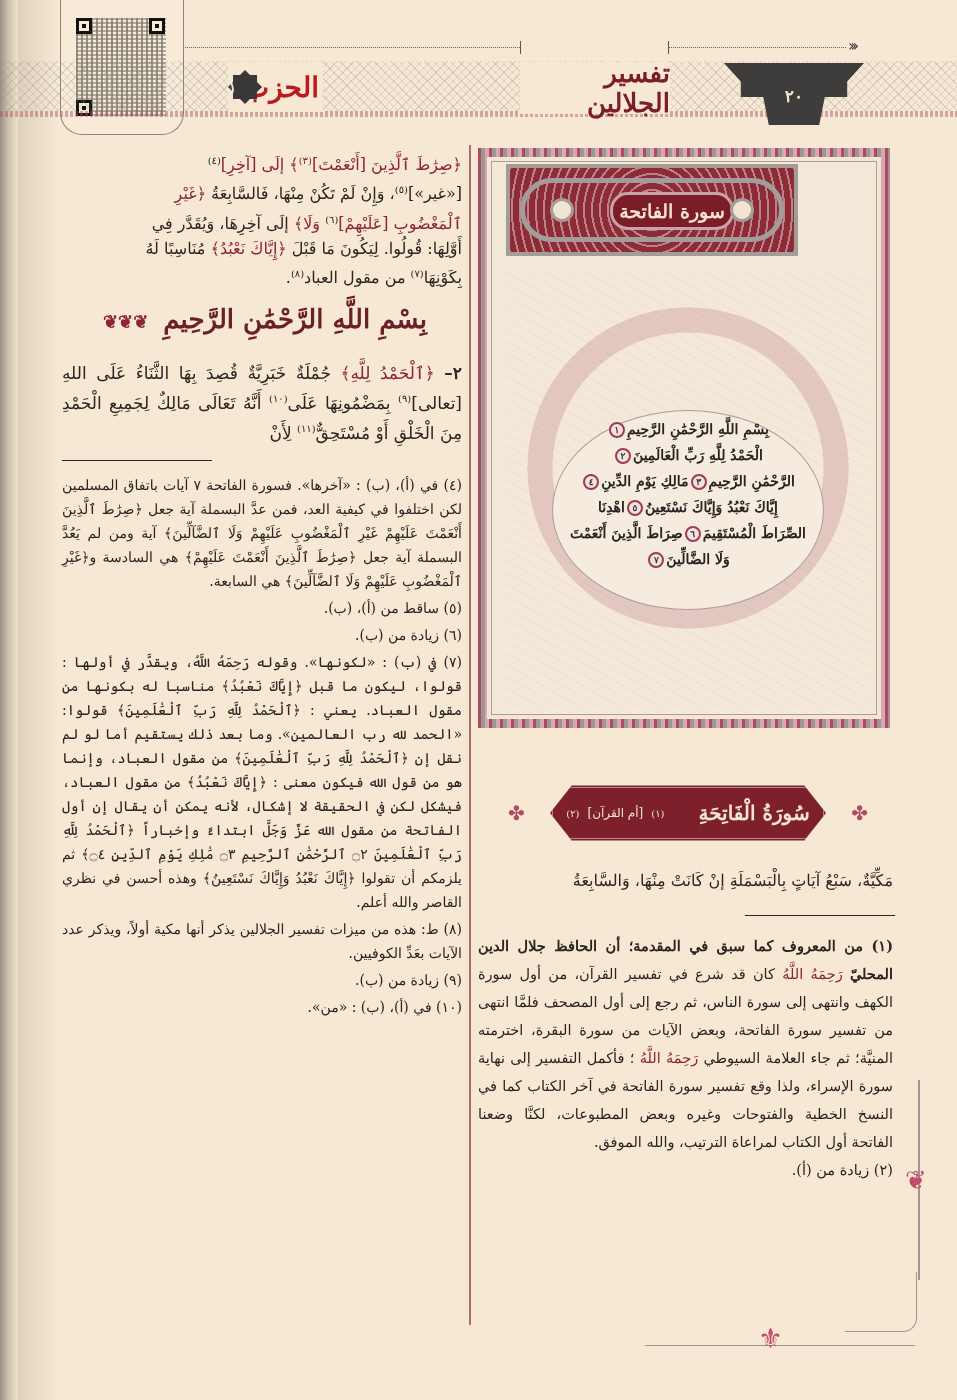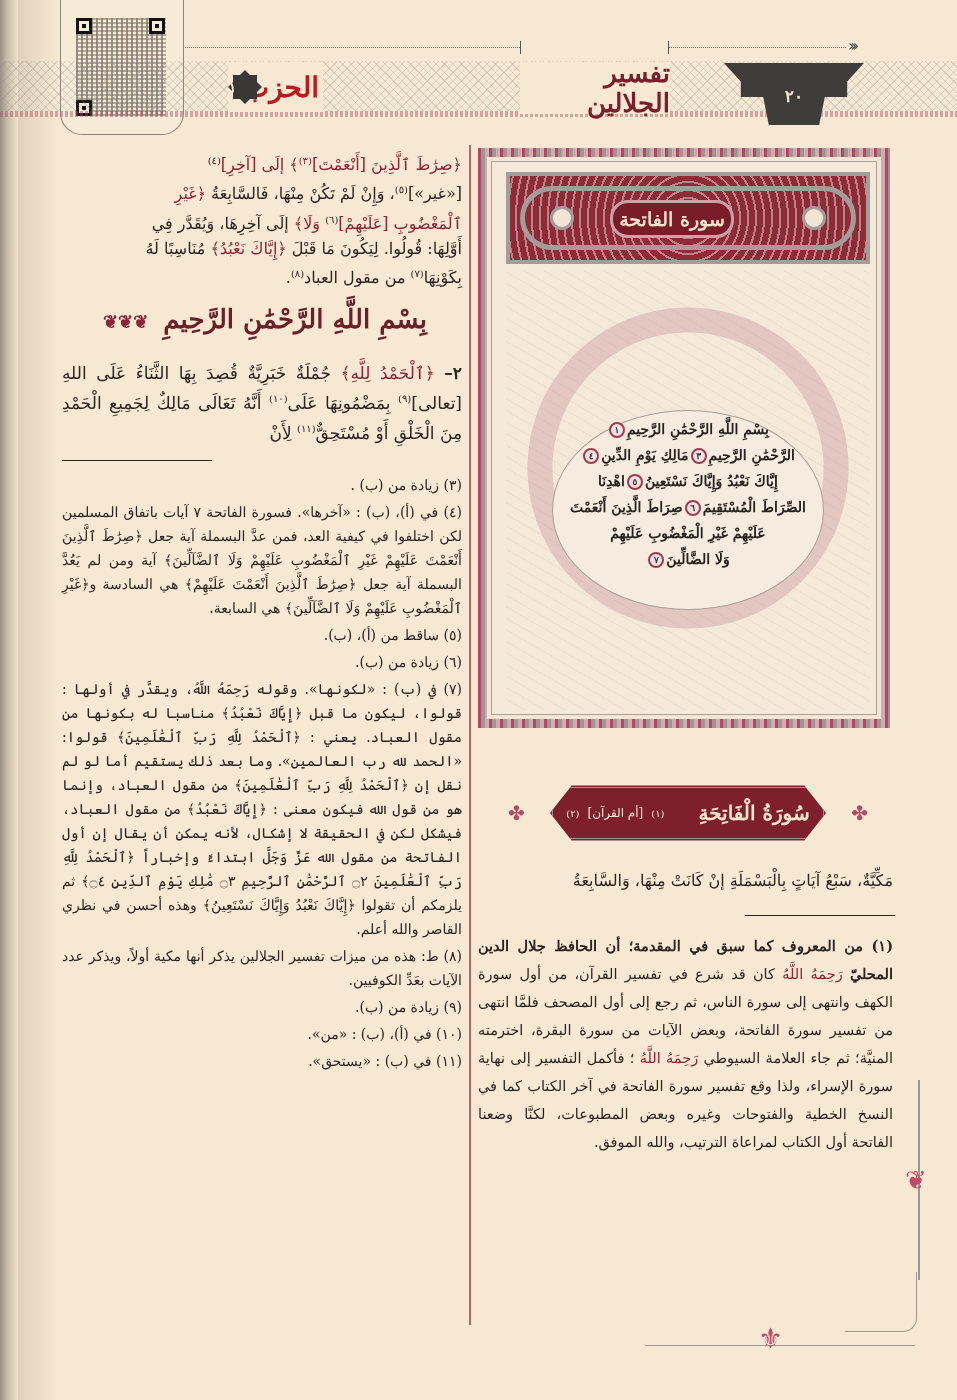--- a/index.html
+++ b/index.html
@@ -106,21 +106,21 @@
   .fn p { margin-bottom: 3px; }
   .frame {
     position: absolute; left: 478px; top: 148px; width: 412px; height: 580px;
     border: 9px solid transparent;
     background:
       linear-gradient(#f3e6d3, #f3e6d3) padding-box,
       repeating-linear-gradient(90deg, #b04a63 0 3px, #9c9694 3px 7px, #d7a8b2 7px 11px) border-box;
   }
   .frame-inner { position: absolute; inset: 4px; border: 1px solid #a99e98; background: #f4e9d9; }
   .title-panel {
-    position: absolute; left: 14px; top: 10px; width: 364px; height: 92px;
+    position: absolute; left: 14px; top: 2px; width: 292px; height: 92px;
     background:
       repeating-radial-gradient(circle at 50% 50%, #8f2a37 0 3px, #b7848a 3px 5px, #8f2a37 5px 8px);
     border: 4px solid #a39d9a;
   }
   .title-panel::before {
     content: ""; position: absolute; left: 10px; right: 10px; top: 10px; bottom: 10px;
     border: 5px solid #a39d9a; border-radius: 40px;
   }
   .title-cartouche {
     position: absolute; left: 100px; top: 24px; width: 124px; height: 38px;
@@ -241,47 +241,45 @@
 
   <div class="verse-text">
     <span class="verse-num">٢–</span><span class="quran"> ﴿ٱلْحَمْدُ لِلَّهِ﴾</span><span> جُمْلَةٌ خَبَرِيَّةٌ قُصِدَ بِهَا الثَّنَاءُ</span>
     <span>عَلَى اللهِ [تعالى]</span><span class="sup">(٩)</span><span> بِمَضْمُونِهَا عَلَى</span><span class="sup">(١٠)</span><span> أَنَّهُ تَعَالَى</span>
     <span>مَالِكٌ لِجَمِيعِ الْحَمْدِ مِنَ الْخَلْقِ أَوْ مُسْتَحِقٌّ</span><span class="sup">(١١)</span><span> لِأَنْ</span>
   </div>
 
   <div class="fn-rule"></div>
 
   <div class="fn">
-    <p>(٣) زيادة من (ب) .</p>
     <p>(٤) في (أ)، (ب) : «آخرها». فسورة الفاتحة ٧ آيات باتفاق المسلمين لكن اختلفوا في كيفية العد، فمن عدَّ البسملة آية جعل ﴿صِرَٰطَ ٱلَّذِينَ أَنْعَمْتَ عَلَيْهِمْ غَيْرِ ٱلْمَغْضُوبِ عَلَيْهِمْ وَلَا ٱلضَّآلِّينَ﴾ آية ومن لم يَعُدَّ البسملة آية جعل ﴿صِرَٰطَ ٱلَّذِينَ أَنْعَمْتَ عَلَيْهِمْ﴾ هي السادسة و﴿غَيْرِ ٱلْمَغْضُوبِ عَلَيْهِمْ وَلَا ٱلضَّآلِّينَ﴾ هي السابعة.</p>
     <p>(٥) ساقط من (أ)، (ب).</p>
     <p>(٦) زيادة من (ب).</p>
     <p>(٧) في (ب) : «لكونها». وقوله رَحِمَهُ اللَّهُ، ويقدَّر في أولها : قولوا، ليكون ما قبل ﴿إِيَّاكَ نَعْبُدُ﴾ مناسبا له بكونها من مقول العباد. يعني : ﴿ٱلْحَمْدُ لِلَّهِ رَبِّ ٱلْعَٰلَمِينَ﴾ قولوا: «الحمد لله رب العالمين». وما بعد ذلك يستقيم أما لو لم نقل إن ﴿ٱلْحَمْدُ لِلَّهِ رَبِّ ٱلْعَٰلَمِينَ﴾ من مقول العباد، وإنما هو من قول الله فيكون معنى : ﴿إِيَّاكَ نَعْبُدُ﴾ من مقول العباد، فيشكل لكن في الحقيقة لا إشكال، لأنه يمكن أن يقال إن أول الفاتحة من مقول الله عَزَّ وَجَلَّ ابتداءً وإخباراً ﴿ٱلْحَمْدُ لِلَّهِ رَبِّ ٱلْعَٰلَمِينَ ۝٢ ٱلرَّحْمَٰنِ ٱلرَّحِيمِ ۝٣ مَٰلِكِ يَوْمِ ٱلدِّينِ ۝٤﴾ ثم يلزمكم أن تقولوا ﴿إِيَّاكَ نَعْبُدُ وَإِيَّاكَ نَسْتَعِينُ﴾ وهذه أحسن في نظري القاصر والله أعلم.</p>
     <p>(٨) ط: هذه من ميزات تفسير الجلالين يذكر أنها مكية أولاً، ويذكر عدد الآيات بعَدِّ الكوفيين.</p>
     <p>(٩) زيادة من (ب).</p>
     <p>(١٠) في (أ)، (ب) : «من».</p>
-    <p>(١١) في (ب) : «يستحق».</p>
   </div>
 </div>
 
 <div class="frame">
   <div class="frame-inner">
     <div class="title-panel">
       <div class="title-roundel" style="left:40px;"></div>
       <div class="title-cartouche">سورة الفاتحة</div>
       <div class="title-roundel" style="right:40px;"></div>
     </div>
     <div class="arch-bg"></div>
     <div class="medallion"></div>
     <div class="fatiha-text">
       <div><span>بِسْمِ اللَّهِ الرَّحْمَٰنِ الرَّحِيمِ</span><span class="ayah-mark">١</span></div>
+      <div><span>الْحَمْدُ لِلَّهِ رَبِّ الْعَالَمِينَ</span><span class="ayah-mark">٢</span></div>
       <div><span>الرَّحْمَٰنِ الرَّحِيمِ</span><span class="ayah-mark">٣</span><span>مَالِكِ يَوْمِ الدِّينِ</span><span class="ayah-mark">٤</span></div>
       <div><span>إِيَّاكَ نَعْبُدُ وَإِيَّاكَ نَسْتَعِينُ</span><span class="ayah-mark">٥</span><span>اهْدِنَا</span></div>
       <div><span>الصِّرَاطَ الْمُسْتَقِيمَ</span><span class="ayah-mark">٦</span><span>صِرَاطَ الَّذِينَ أَنْعَمْتَ</span></div>
-      <div><span>عَلَيْهِمْ غَيْرِ الْمَغْضُوبِ عَلَيْهِمْ</span></div>
       <div><span>وَلَا الضَّالِّينَ</span><span class="ayah-mark">٧</span></div>
     </div>
   </div>
 </div>
 
 <div class="surah-banner">
   <span class="banner-orn" style="left:30px;">✤</span>
   <div class="banner-body">
     <span class="banner-title">سُورَةُ الْفَاتِحَةِ</span>
       <span class="sup">(١)</span>
@@ -292,19 +290,20 @@
 </div>
 
 <div class="intro-line">مَكِّيَّةٌ، سَبْعُ آيَاتٍ بِالْبَسْمَلَةِ إنْ كَانَتْ مِنْهَا، وَالسَّابِعَةُ</div>
 <div class="right-rule"></div>
 
 <div class="right-fn">
   <p>
     <span class="bold">(١) من المعروف كما سبق في المقدمة؛ أن الحافظ جلال الدين المحليّ</span>
     <span class="rahimahu">رَحِمَهُ اللَّهُ</span><span> كان قد شرع في تفسير القرآن، من أول سورة الكهف وانتهى إلى سورة الناس، ثم رجع إلى أول المصحف فلمَّا انتهى من تفسير سورة الفاتحة، وبعض الآيات من سورة البقرة، اخترمته المنيَّة؛ ثم جاء العلامة السيوطي </span><span class="rahimahu">رَحِمَهُ اللَّهُ</span><span> ؛ فأكمل التفسير إلى نهاية سورة الإسراء، ولذا وقع تفسير سورة الفاتحة في آخر الكتاب كما في النسخ الخطية والفتوحات وغيره وبعض المطبوعات، لكنَّا وضعنا الفاتحة أول الكتاب لمراعاة الترتيب، والله الموفق.</span>
   </p>
+  <p>(٢) زيادة من (أ).</p>
 </div>
 
 <div class="side-vine"></div>
 <div class="side-flower">❦</div>
 <div class="corner-curve"></div>
 <div class="bottom-vine"></div>
 <div class="bottom-flower">⚜</div>
 
 </body></html>

